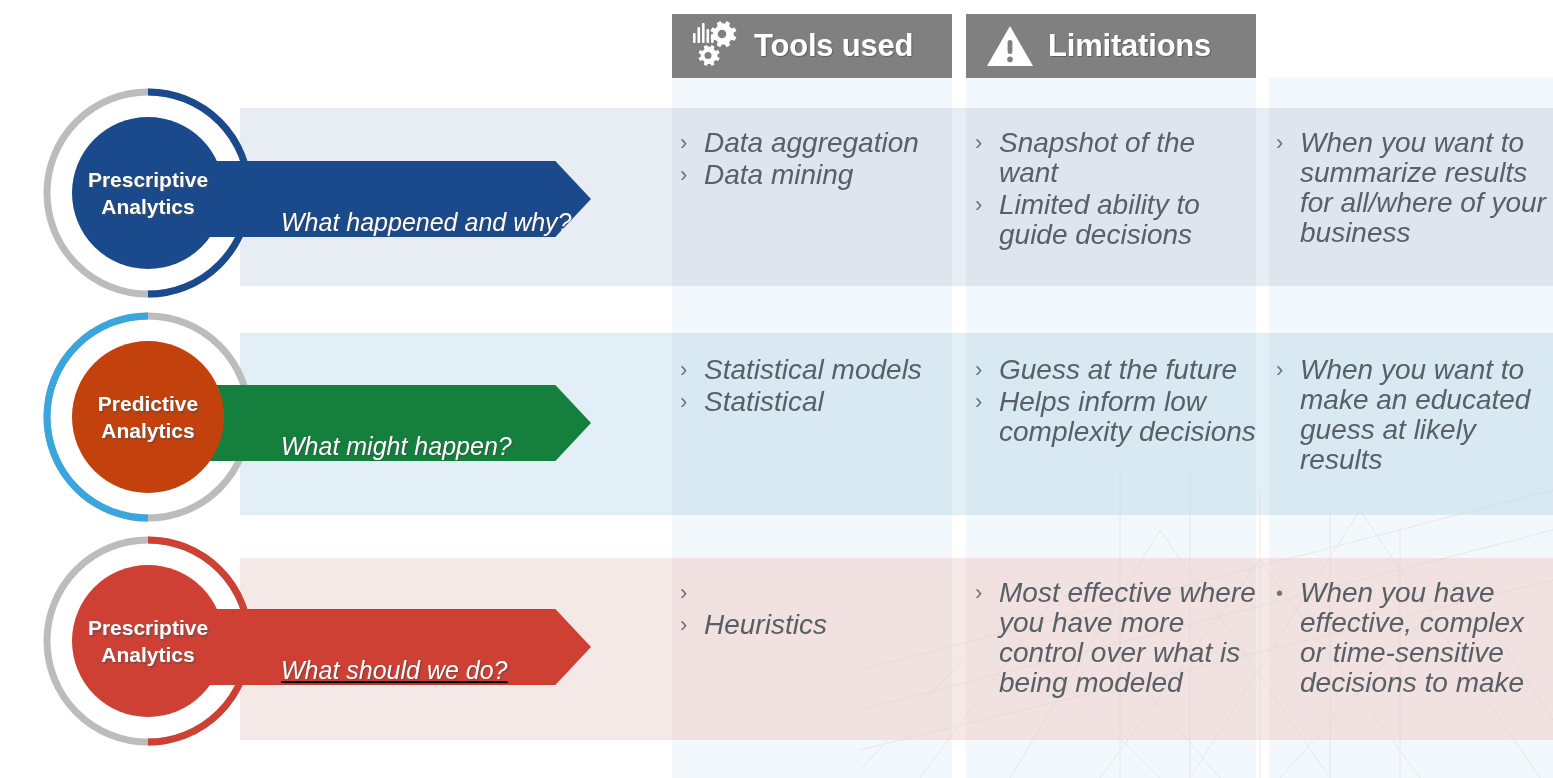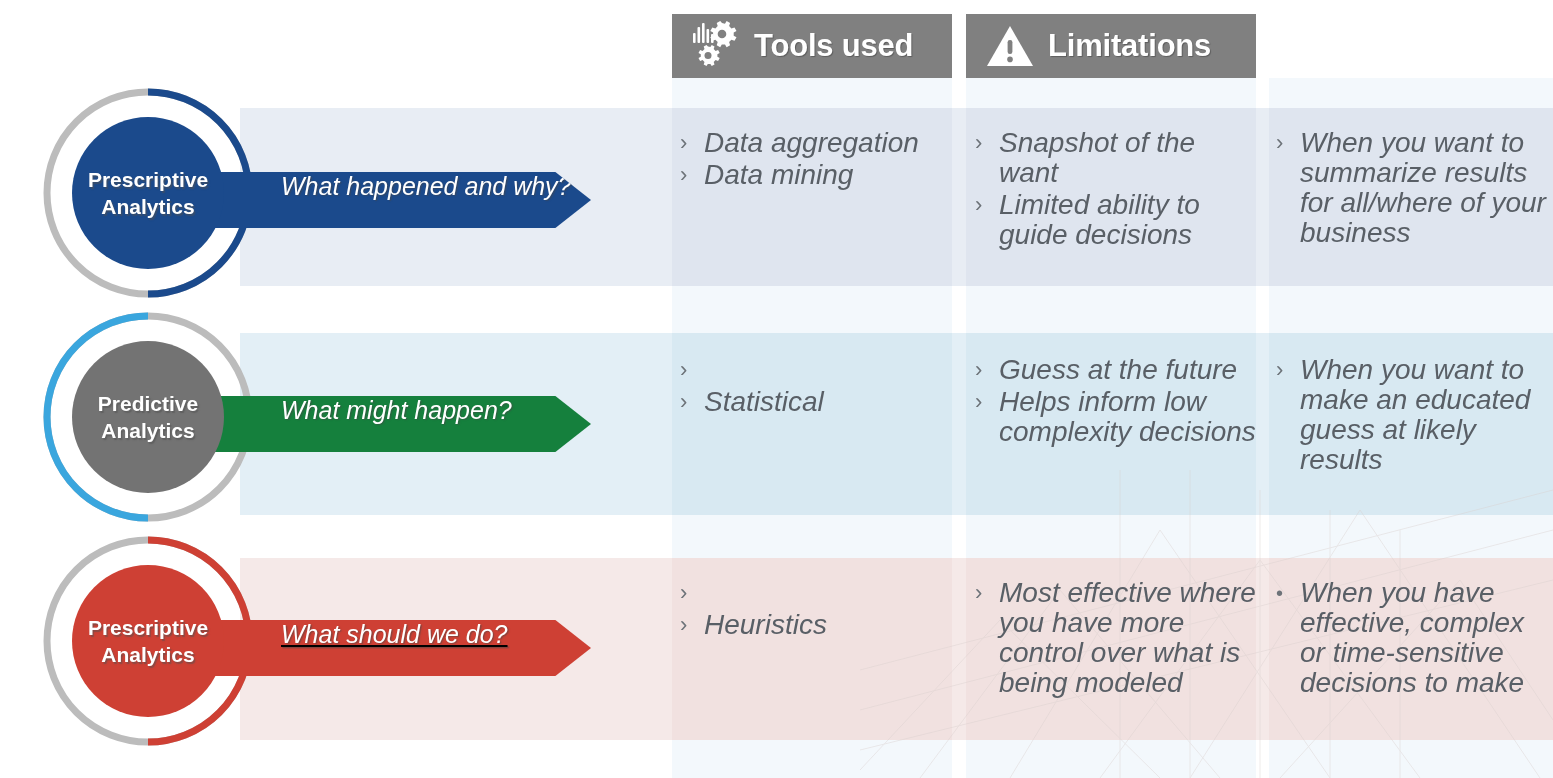--- a/index.html
+++ b/index.html
@@ -64,22 +64,22 @@
     display:flex;flex-direction:column;align-items:center;justify-content:center;
     z-index:4;
   }
   .disc .l1,.disc .l2{
     color:#fff;font-weight:bold;font-size:21px;line-height:27px;
     text-shadow:1.5px 1.5px 1.2px rgba(80,80,80,.55);
   }
 
   
   .banner{
-    position:absolute;left:100px;top:100px;width:445px;height:56px;z-index:3;
-    display:flex;align-items:flex-start;
+    position:absolute;left:100px;top:89px;width:445px;height:76px;z-index:3;
+    display:flex;align-items:flex-end;
     clip-path:polygon(0 0, 92% 0, 100% 50%, 92% 100%, 0 100%);
   }
   .banner .btxt{
     color:#ffffff;font-size:25px;font-style:italic;font-weight:normal;
     margin-left:135px;white-space:nowrap;
     text-shadow:1.4px 1.4px 1.2px rgba(70,70,70,.5);
   }
 
   
   .cell{position:absolute;box-sizing:border-box;padding:0;}
@@ -217,29 +217,30 @@
   </div>
 
   <div class="ringblock b2">
     <svg class="ringsvg" viewBox="0 0 230 240">
       <circle cx="102" cy="121" r="101" fill="none" stroke="#bcbcbc" stroke-width="7"></circle>
       <path d="M102 20 A101 101 0 0 0 102 222" fill="none" stroke="#3aa6de" stroke-width="7"></path>
     </svg>
     <div class="banner" style="background:#15803d;">
       <span class="btxt">What might happen?</span>
     </div>
-    <div class="disc" style="background:#737373;">
+    <div class="disc" style="background:#c2410c;">
       <span class="l1">Predictive</span>
       <span class="l2">Analytics</span>
     </div>
   </div>
 
   <div class="cell c1 r2">
     <div class="bl">
       <span class="mark">›</span>
+      <span class="btext">Statistical models</span>
     </div>
     <div class="bl">
       <span class="mark">›</span>
       <span class="btext">Statistical</span>
     </div>
   </div>
 
   <div class="cell c2 r2">
     <div class="bl">
       <span class="mark">›</span>

